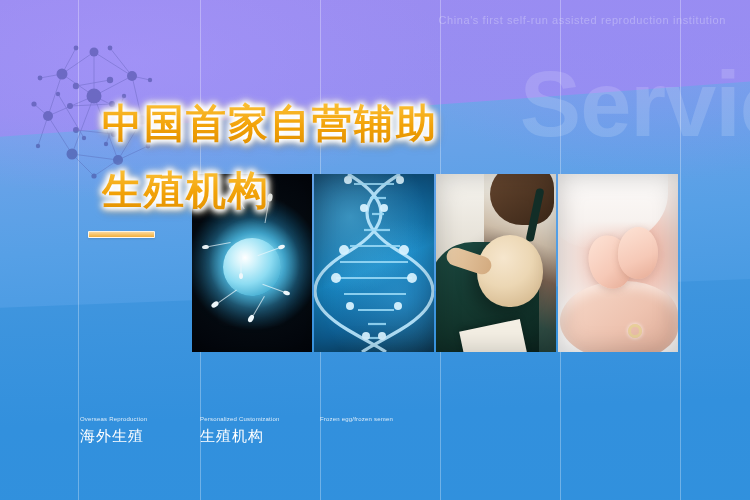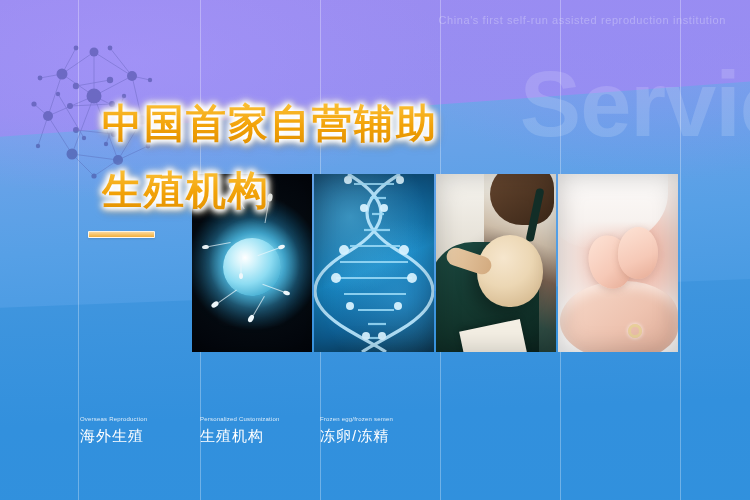--- a/index.html
+++ b/index.html
@@ -418,17 +418,16 @@
     <div class="menu-item">
       <div class="menu-en">Overseas Reproduction</div>
       <div class="menu-cn">海外生殖</div>
     </div>
     <div class="menu-item">
       <div class="menu-en">Personalized Customization</div>
       <div class="menu-cn">生殖机构</div>
     </div>
     <div class="menu-item">
       <div class="menu-en">Frozen egg/frozen semen</div>
-      <div class="menu-cn">冻卵/冻精</div>
     </div>
   </div>
 
 </div>
 
 </body></html>

